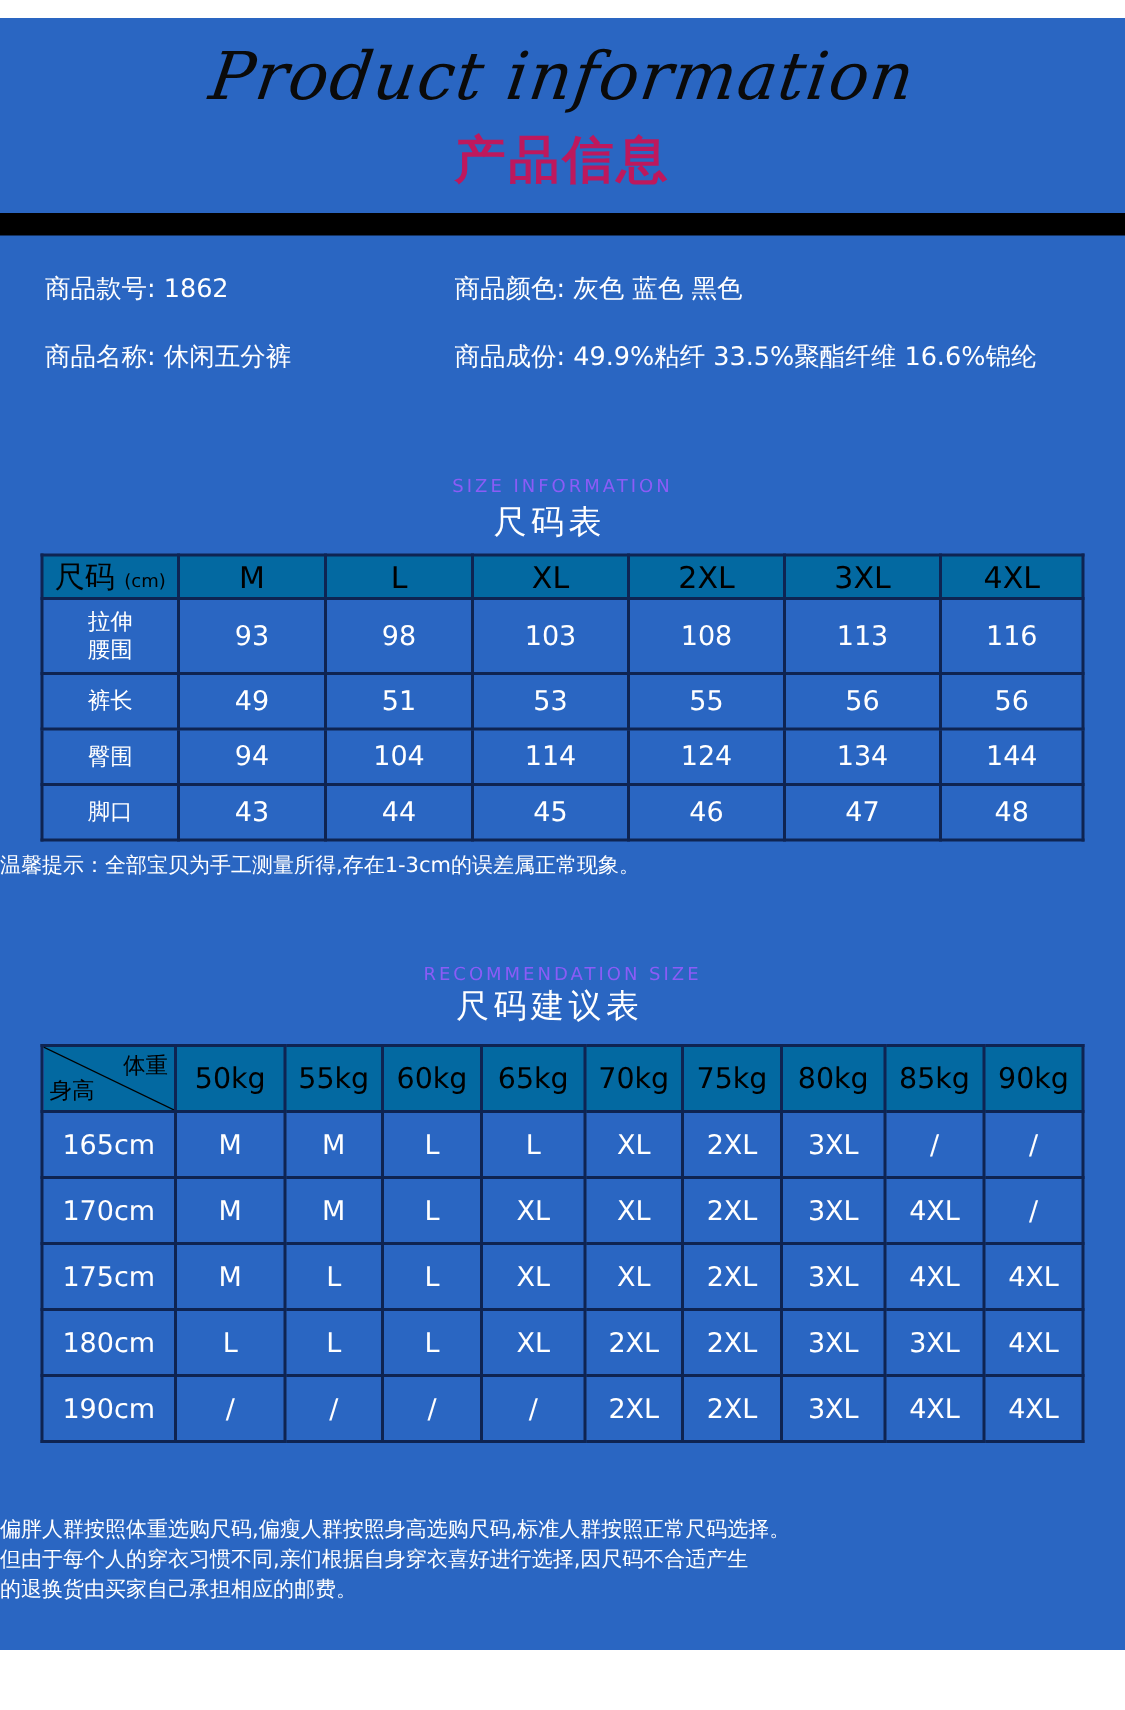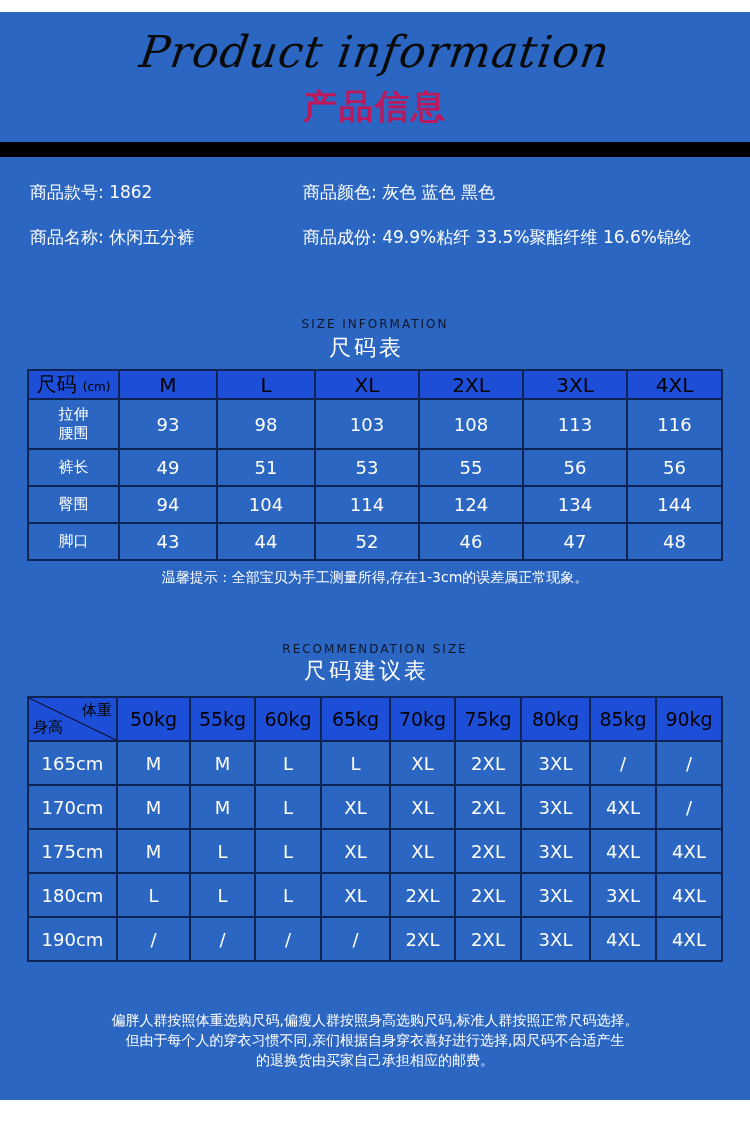--- a/index.html
+++ b/index.html
@@ -16,44 +16,44 @@
     font-size: 44px; color: #0a0a0a; letter-spacing: 1px; transform: skewX(-8deg);
   }
   .hero-cn {
     position: absolute; left: 0; top: 84px; width: 750px; text-align: center;
     font-size: 34px; font-weight: bold; color: #be185d; letter-spacing: 2px;
   }
   .black-bar { position: absolute; left: 0; top: 142px; width: 750px; height: 15px; background: #000000; }
 
   .info { position: absolute; font-size: 17px; color: #ffffff; white-space: nowrap; }
 
-  .sec-en { position: absolute; left: 0; width: 750px; text-align: center; font-size: 12px; letter-spacing: 2px; color: #0f172a; }
+  .sec-en { position: absolute; left: 0; width: 750px; text-align: center; font-size: 12px; letter-spacing: 2px; color: #8b5cf6; }
   .sec-cn { position: absolute; left: 0; width: 733px; text-align: center; font-size: 22px; letter-spacing: 3px; color: #ffffff; }
 
   table { position: absolute; border-collapse: collapse; table-layout: fixed; }
   td, th { border: 2px solid #0e2452; text-align: center; vertical-align: middle; color: #ffffff; font-weight: normal; }
-  th { background: #1d4ed8; color: #000000; }
+  th { background: #0369a1; color: #000000; }
 
   .t1 { left: 27px; top: 369px; width: 694px; }
   .t1 th { height: 29px; font-size: 20px; }
   .t1 td { font-size: 18px; }
   .t1 td.rowlabel { font-size: 15px; line-height: 19px; }
   .t1 .corner-main { font-size: 20px; }
   .t1 .corner-unit { font-size: 12px; }
 
   .t2 { left: 27px; top: 696px; width: 694px; }
   .t2 th { height: 44px; font-size: 19px; }
   .t2 td { height: 44px; font-size: 18px; }
   .t2 td.rowlabel { font-size: 18px; }
   .corner2 { position: relative; padding: 14px; }
   .corner2 svg { position: absolute; left: 0; top: 0; width: 100%; height: 100%; }
   .corner2 .w { position: absolute; right: 4px; top: 3px; font-size: 15px; color: #000; }
   .corner2 .h { position: absolute; left: 4px; bottom: 3px; font-size: 15px; color: #000; }
 
-  .note { position: absolute; left: 0; width: 750px; text-align: center; font-size: 14px; color: #ffffff; line-height: 20px; }
+  .note { position: absolute; left: 0; width: 750px; text-align: left; font-size: 14px; color: #ffffff; line-height: 20px; }
 </style>
 </head>
 <body>
 
 <div class="top-strip"></div>
 <div class="page"></div>
 <div class="bottom-strip"></div>
 
 <div class="hero-script">Product information</div>
 <div class="hero-cn">产品信息</div>
@@ -114,21 +114,21 @@
     <td>104</td>
     <td>114</td>
     <td>124</td>
     <td>134</td>
     <td>144</td>
   </tr>
   <tr style="height:37px;">
     <td class="rowlabel">脚口</td>
     <td>43</td>
     <td>44</td>
-    <td>52</td>
+    <td>45</td>
     <td>46</td>
     <td>47</td>
     <td>48</td>
   </tr>
 </tbody>
   </table>
 
 <div class="note" style="top:567px;">温馨提示：全部宝贝为手工测量所得,存在1-3cm的误差属正常现象。</div>
 
 <div class="sec-en" style="top:642px;">RECOMMENDATION   SIZE</div>

